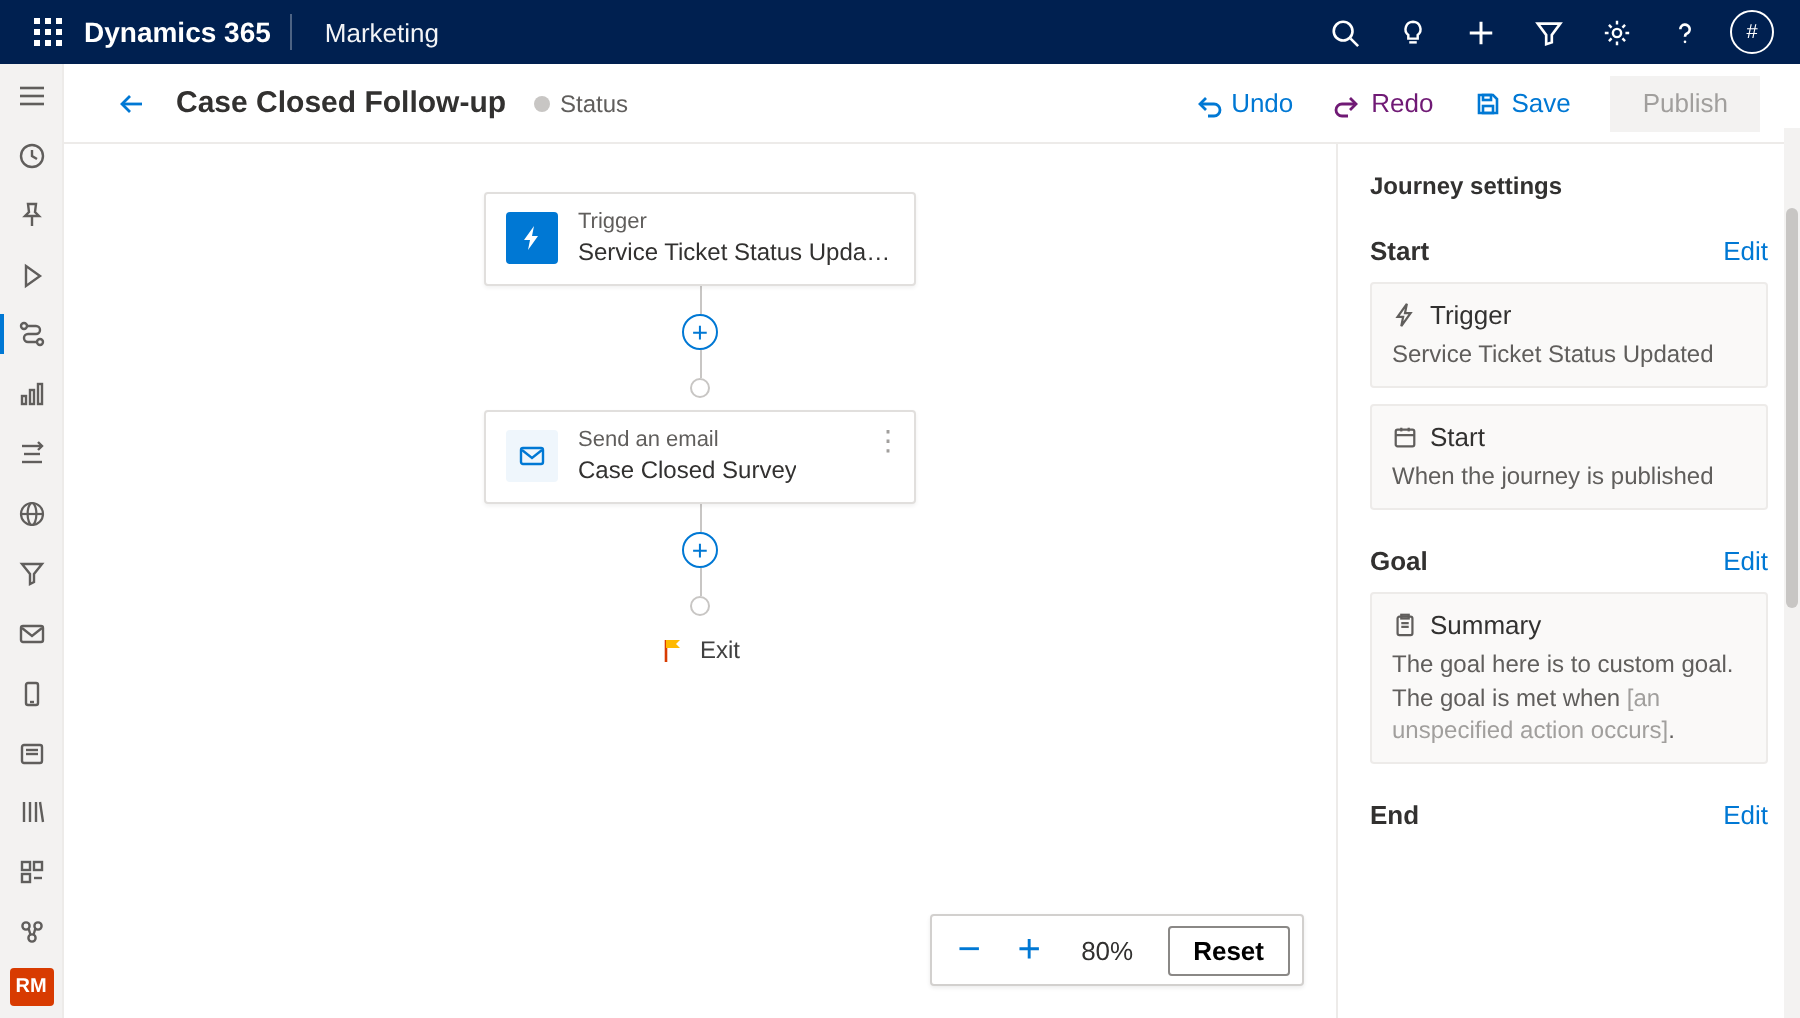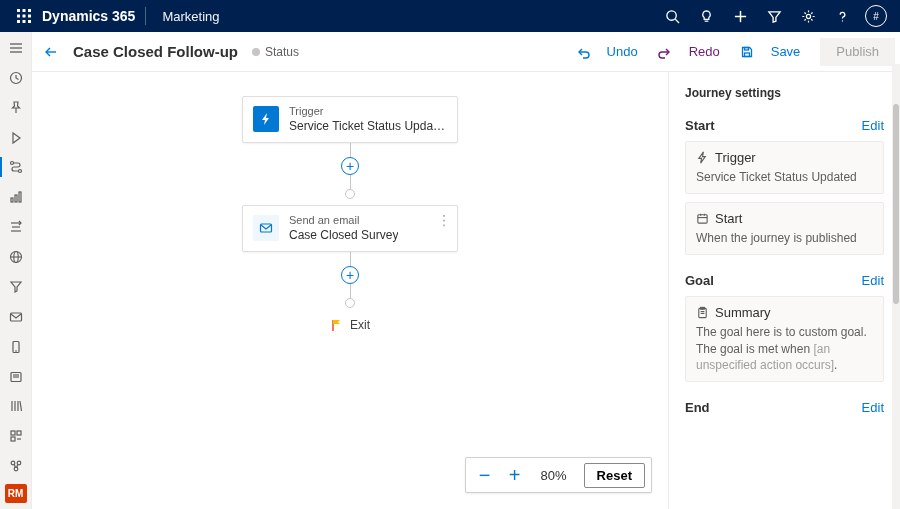--- a/index.html
+++ b/index.html
@@ -13,27 +13,27 @@
   .top-ico { width:32px; height:32px; display:flex; align-items:center; justify-content:center; cursor:pointer; }
   .top-ico svg { stroke:#fff; fill:none; }
   .avatar-circle { width:22px; height:22px; border:1px solid #fff; border-radius:50%; display:flex; align-items:center; justify-content:center; font-size:10px; }
   .shell { display:flex; height:477px; }
   .leftnav { width:32px; background:#f3f2f1; border-right:1px solid #edebe9; display:flex; flex-direction:column; align-items:center; padding-top:4px; gap:6px; position:relative; }
   .leftnav .nav-ico { width:32px; height:28px; display:flex; align-items:center; justify-content:center; cursor:pointer; }
   .leftnav .nav-ico.selected::before { content:""; position:absolute; left:0; width:2px; height:20px; background:#0078d4; }
   .leftnav svg { stroke:#605e5c; fill:none; }
   .rm-badge { margin-top:auto; margin-bottom:6px; width:22px; height:22px; background:#d83b01; color:#fff; font-size:10px; font-weight:600; display:flex; align-items:center; justify-content:center; border-radius:2px; }
   .main { flex:1; display:flex; flex-direction:column; background:#fff; position:relative; }
-  .pagebar { height:40px; display:flex; align-items:center; padding:0 5px; border-bottom:1px solid #edebe9;justify-content:center; }
+  .pagebar { height:40px; display:flex; align-items:center; padding:0 20px; border-bottom:1px solid #edebe9;justify-content:center; }
   .back { width:28px; height:28px; display:flex; align-items:center; justify-content:center; cursor:pointer; margin-right:8px; color:#0078d4; }
   .title { font-weight:600; font-size:15px; }
   .status-chip { margin-left:14px; font-size:12px; color:#605e5c; display:flex; align-items:center; gap:5px;}
   .status-dot { width:8px; height:8px; border-radius:50%; background:#c8c6c4; }
   .page-actions { margin-left:auto; display:flex; align-items:center; gap:4px; }
-  .act-btn { height:28px; display:flex; align-items:center; gap:17px; padding:0 8px; font-size:13px; cursor:pointer; color:#323130; border-radius:2px; }
+  .act-btn { height:28px; display:flex; align-items:center; gap:5px; padding:0 8px; font-size:13px; cursor:pointer; color:#323130; border-radius:2px; }
   .act-btn.disabled { color:#701a75; cursor:default; }
   .act-btn svg { stroke:currentColor; fill:none; }
   .act-btn.undo { color:#0078d4; }
   .publish { height:28px; padding:0 16px; background:#f3f2f1; color:#a19f9d; border:none; font-size:13px; margin-left:8px; cursor:default; }
   .canvas-wrap { flex:1; display:flex; }
   .canvas { flex:1; position:relative; overflow:hidden; }
   .flow { position:absolute; left:50%; transform:translateX(-50%); top:24px; width:220px; display:flex; flex-direction:column; align-items:center; }
   .node { width:216px; background:#fff; border:1px solid #e1dfdd; border-radius:2px; box-shadow:0 1px 2px rgba(0,0,0,0.06); display:flex; align-items:center; padding:8px 10px; gap:10px; cursor:pointer; position:relative;}
   .node .node-ico { width:26px; height:26px; border-radius:2px; display:flex; align-items:center; justify-content:center; flex-shrink:0; }
   .node.trigger .node-ico { background:#0078d4; }

